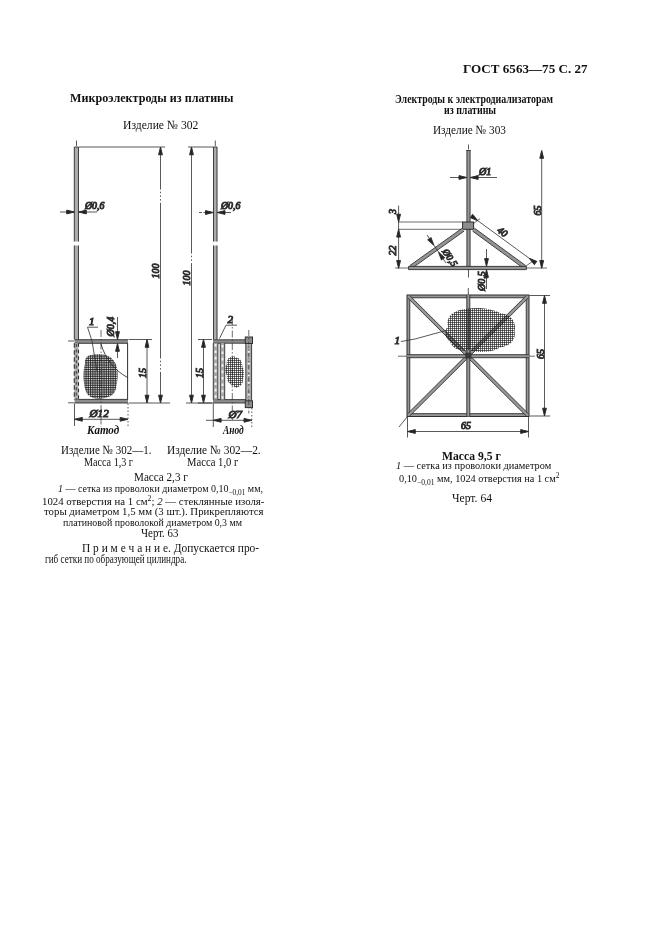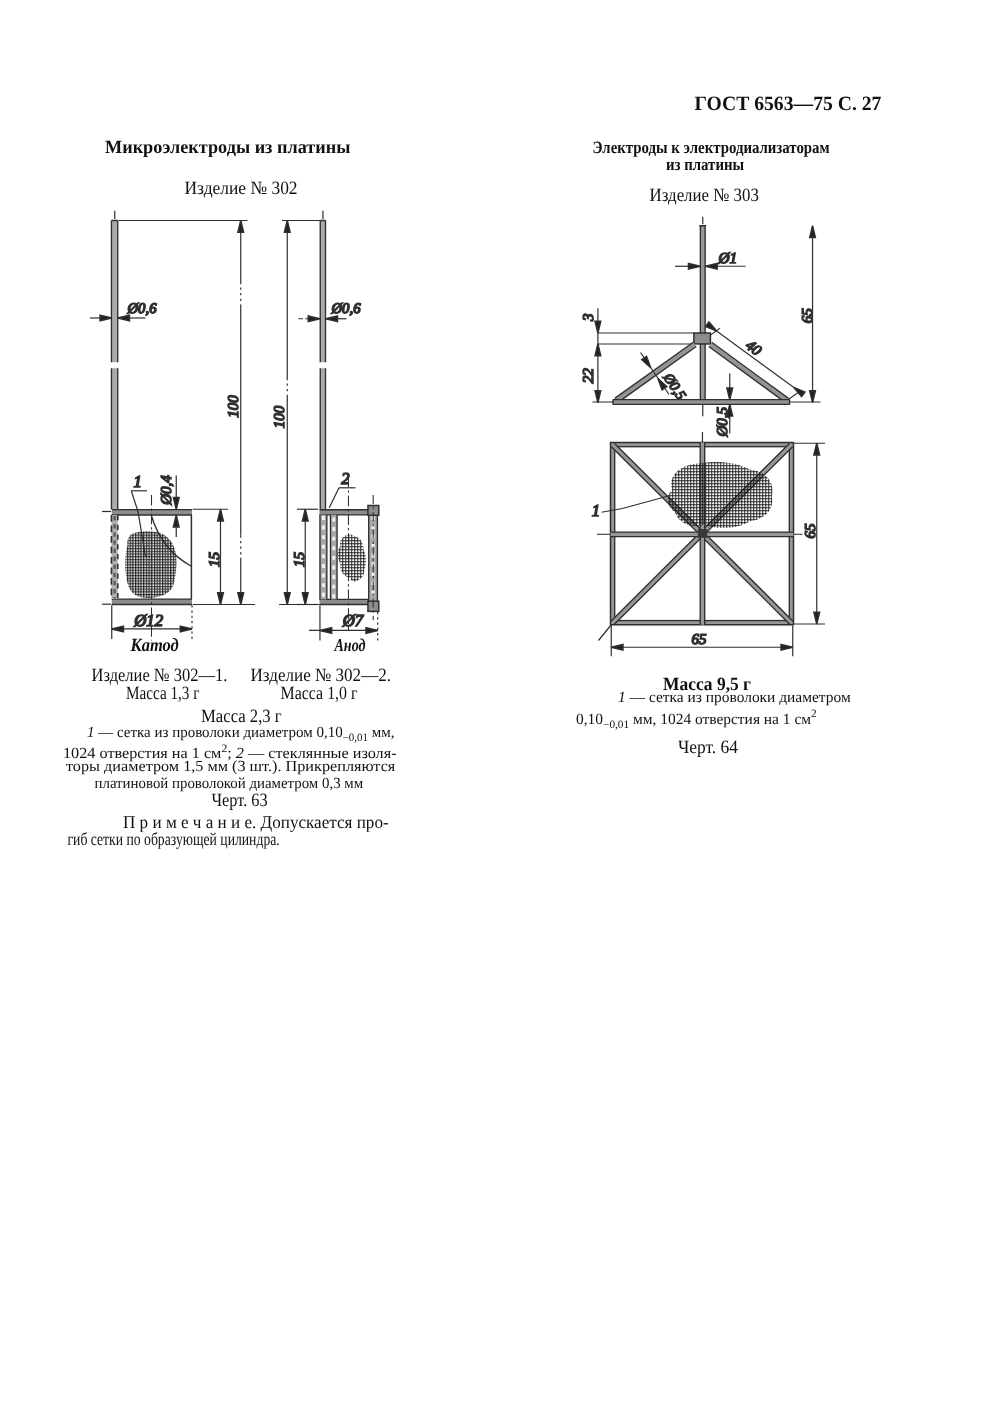--- a/index.html
+++ b/index.html
@@ -42,23 +42,23 @@
 <div class="t" style="left:63px;top:516.8px;font-size:10.3px;transform:scaleX(0.963);">платиновой проволокой диаметром 0,3 мм</div>
 
 <div class="t" style="left:141px;top:526.4px;font-size:12.5px;transform:scaleX(0.87);">Черт. 63</div>
 
 <div class="t" style="left:82px;top:540.6px;font-size:12px;transform:scaleX(0.95);">П р и м е ч а н и е. Допускается про-</div>
 
 <div class="t" style="left:45px;top:551.8px;font-size:12px;transform:scaleX(0.76);">гиб сетки по образующей цилиндра.</div>
 
 <div class="t" style="left:442px;top:448.6px;font-weight:bold;font-size:12.5px;transform:scaleX(0.93);">Масса 9,5 г</div>
 
-<div class="t" style="left:412px;top:460.3px;font-size:10.3px;"><i>1</i> — сетка из проволоки диаметром</div>
-
-<div class="t" style="left:384px;top:470.5px;font-size:10.3px;">0,10<sub style="font-size:7.5px;">−0,01</sub> мм, 1024 отверстия на 1 см<sup style="font-size:7.5px;">2</sup></div>
+<div class="t" style="left:396px;top:460.3px;font-size:10.3px;"><i>1</i> — сетка из проволоки диаметром</div>
+
+<div class="t" style="left:399px;top:470.5px;font-size:10.3px;">0,10<sub style="font-size:7.5px;">−0,01</sub> мм, 1024 отверстия на 1 см<sup style="font-size:7.5px;">2</sup></div>
 
 <div class="t" style="left:452px;top:491px;font-size:12.5px;transform:scaleX(0.93);">Черт. 64</div>
 
 <div class="t" style="left:86.5px;top:422.6px;font-weight:bold;font-style:italic;font-size:12.5px;transform:scaleX(0.88);">Катод</div>
 
 <div class="t" style="left:223px;top:422.6px;font-weight:bold;font-style:italic;font-size:12px;transform:scaleX(0.78);">Анод</div>
 
 <svg width="661" height="936" viewBox="0 0 661 936" style="position:absolute;left:0;top:0;">
 <defs>
   <path id="ar" d="M0,0 L7.8,-1.9 L7.8,1.9 Z" fill="#222"></path>

